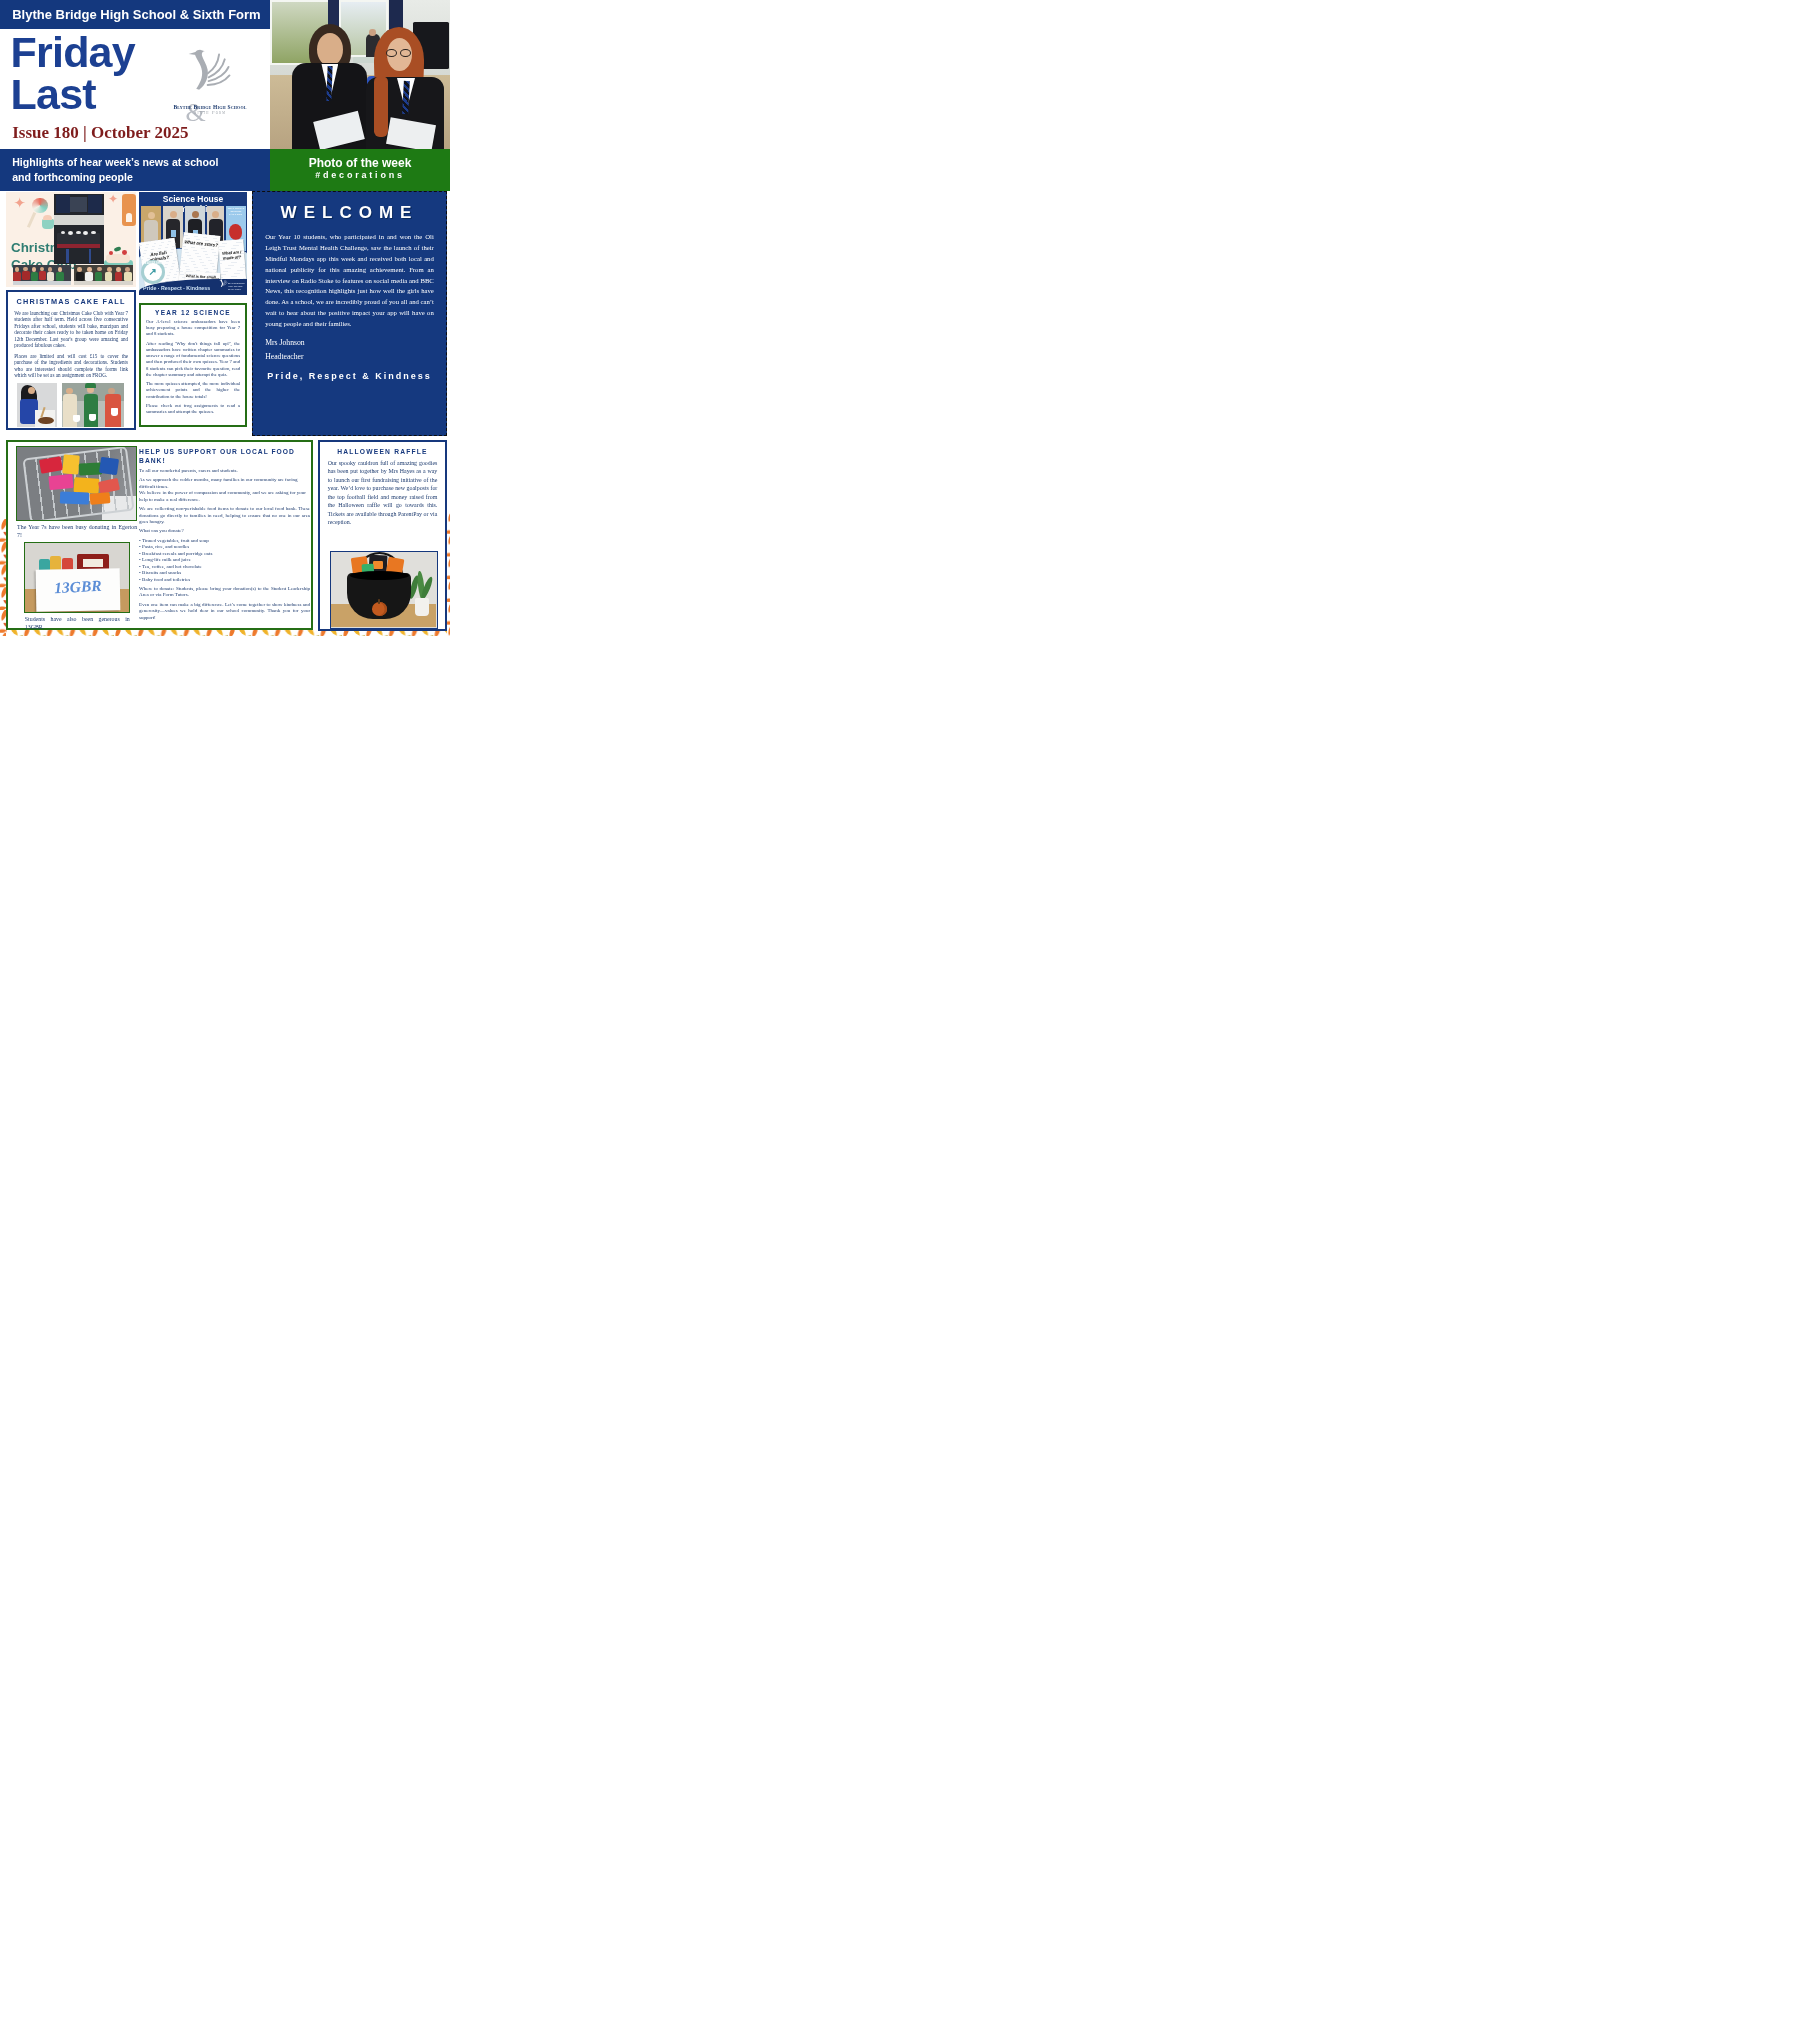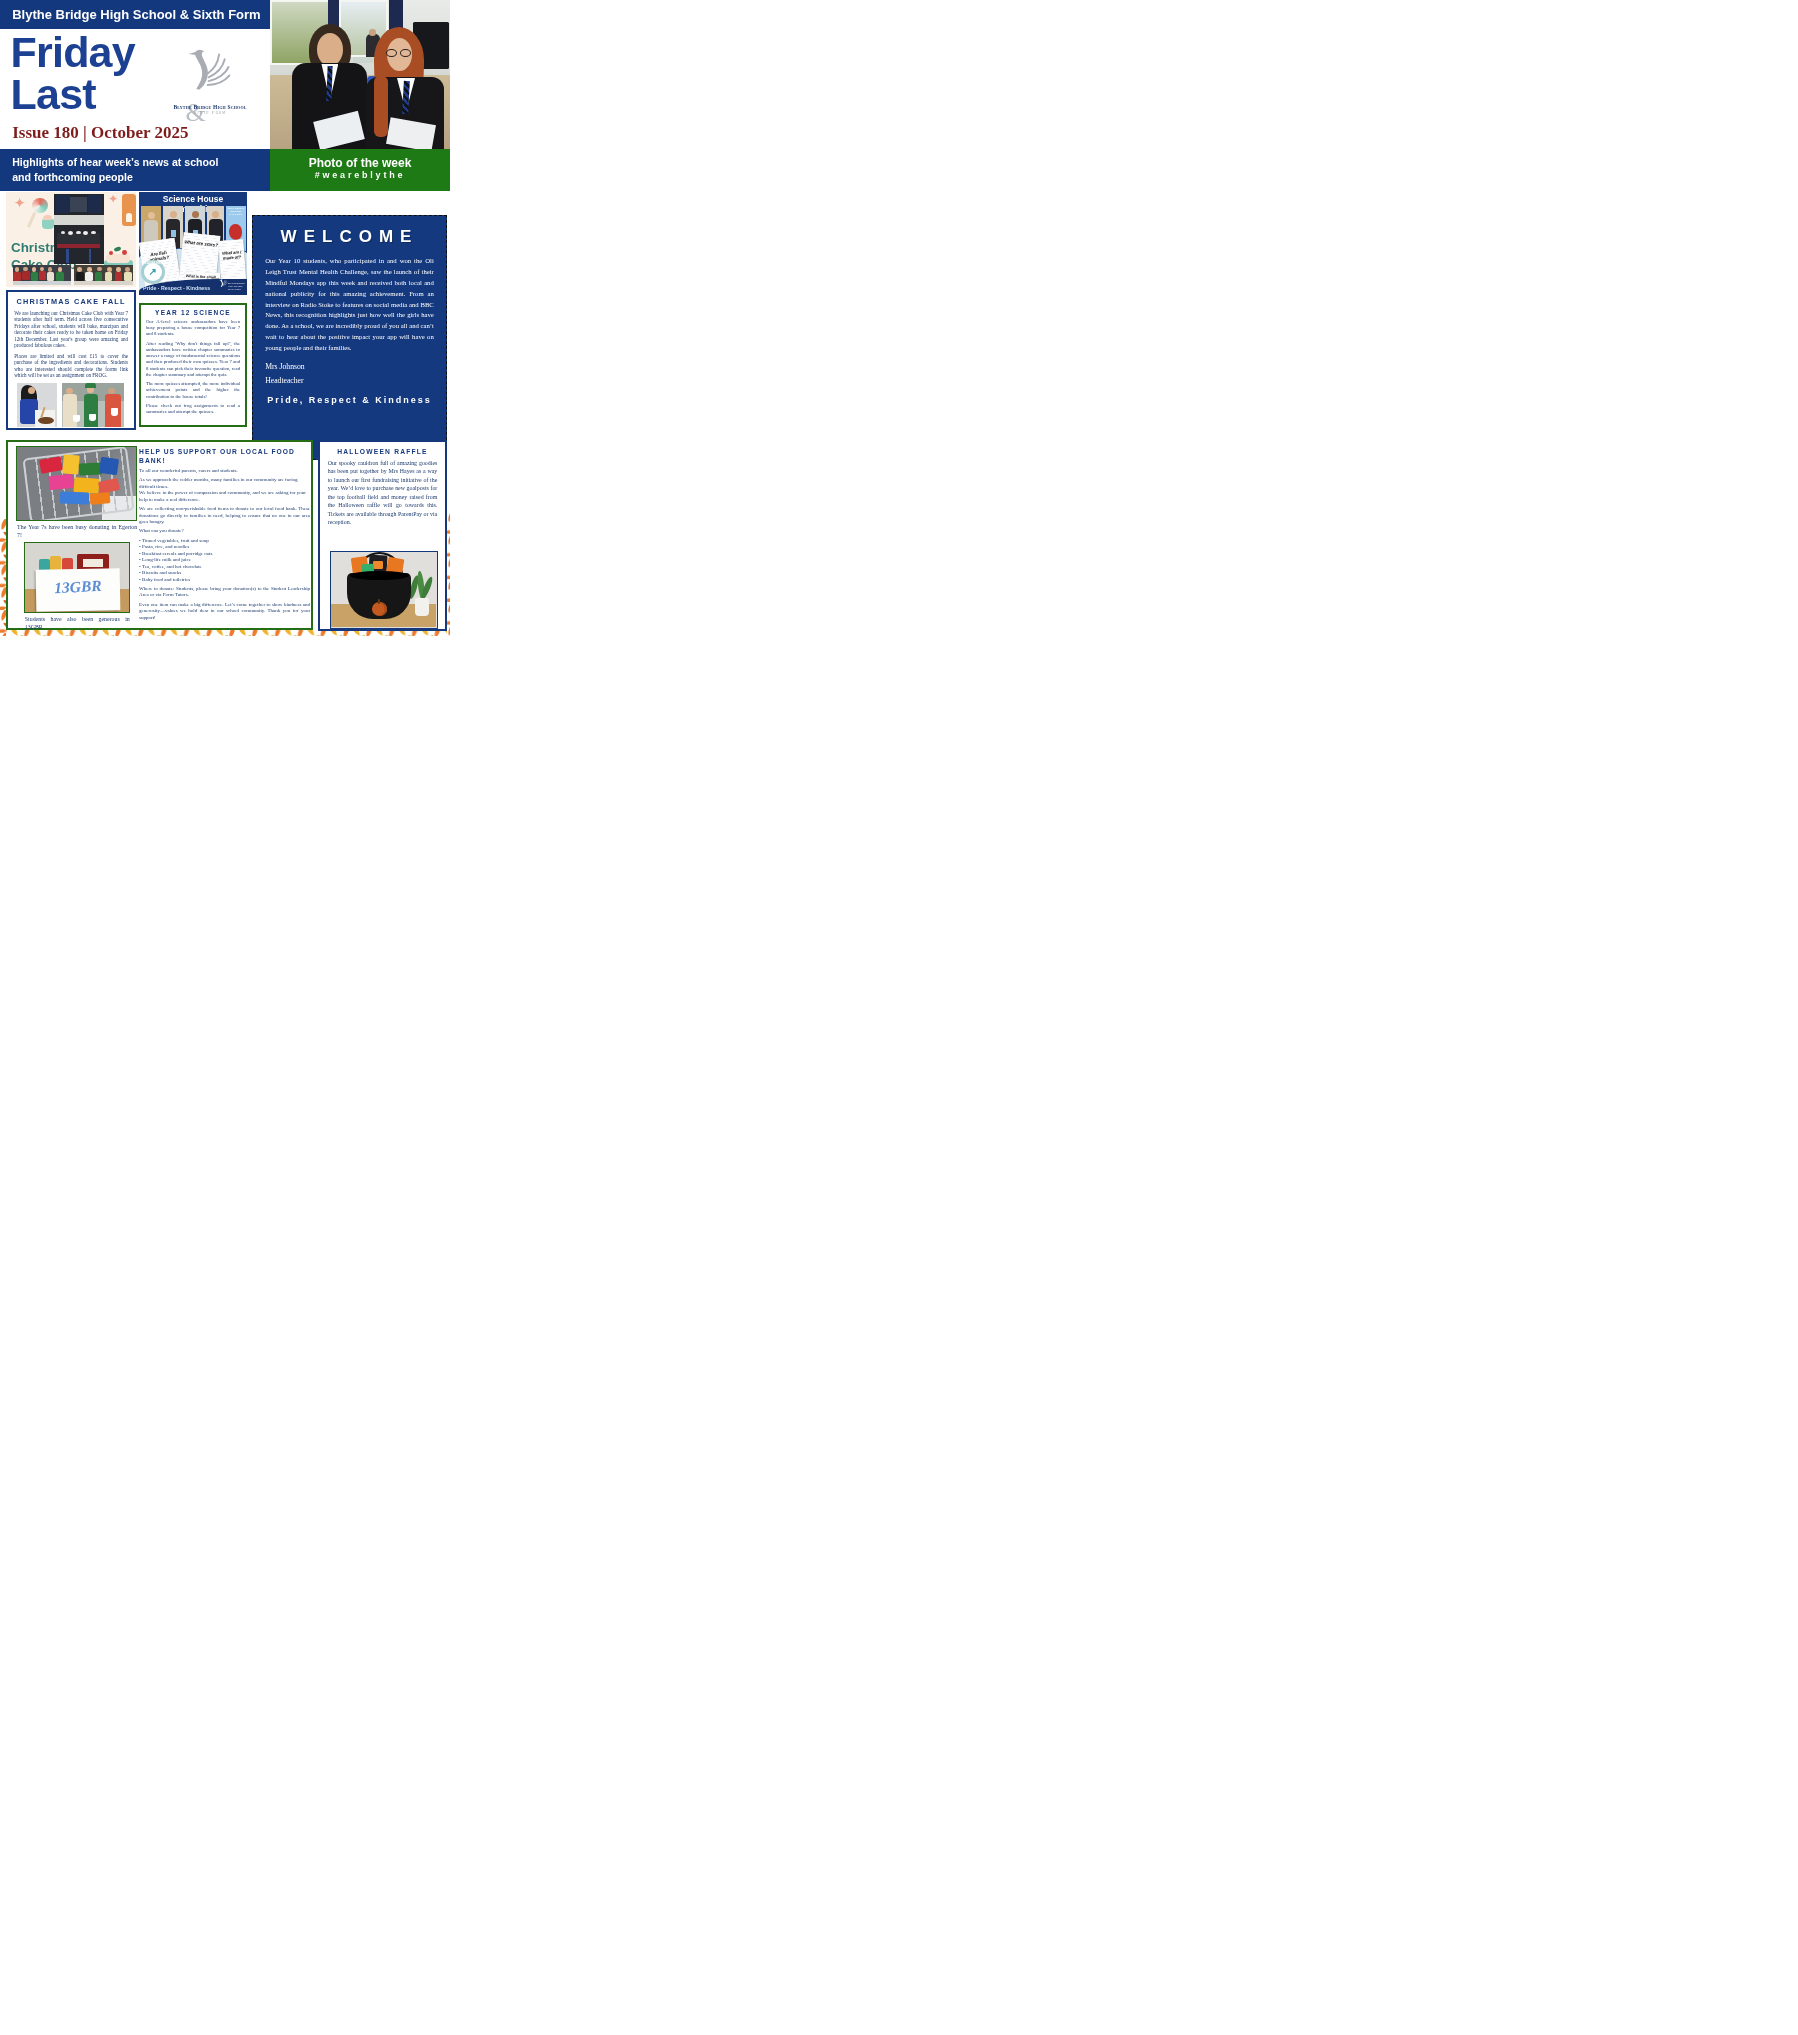--- a/index.html
+++ b/index.html
@@ -44,21 +44,21 @@
   .sci-art{left:139px;top:303px;width:108px;height:124px;}
   .sci-art .art-title{margin-top:4.1px;font-size:6.5px;}
   .sci-art p{margin:2.8px 4.9px 0;font-size:4.8px;line-height:6.3px;color:#1c3a6e;}
 
   
   .sci-poster{left:139px;top:192px;width:108px;height:103px;background:#16387d;overflow:hidden;}
   .sci-poster .big{position:absolute;left:0;right:0;top:2.4px;text-align:center;color:#fff;font-weight:bold;font-size:8.5px;}
   .doc{position:absolute;background:#fdfdfd;background-image:repeating-linear-gradient(#e9edf2 0 0.4px,transparent 0.4px 2.8px);box-shadow:0.4px 0.8px 1.2px rgba(0,0,0,.35);color:#111;font-weight:bold;font-style:italic;text-align:center;}
 
   
-  .welcome{left:252px;top:191px;width:195px;height:245px;background:#15397f;border:1.2px dashed #0d0d0d;box-sizing:border-box;color:#fff;margin-top:24px;}
+  .welcome{left:252px;top:191px;width:195px;height:245px;background:#15397f;border:1.2px dashed #0d0d0d;box-sizing:border-box;color:#fff;}
   .welcome-title{text-align:center;margin-top:10.6px;font-size:17px;font-weight:bold;letter-spacing:7px;text-shadow:1.2px 1.2px 0 #0b2a5e;}
   .welcome-body{margin:9.8px 12.2px 0;font-size:6.7px;line-height:10.8px;}
   .welcome-sig{margin:8.1px 12.2px 0;font-size:7.7px;}
   .welcome-role{margin:5.3px 12.2px 0;font-size:7.7px;}
   .welcome-motto{margin:9.8px 0 0;text-align:center;font-size:9px;font-weight:bold;letter-spacing:2px;}
 
   
   .foodbank{left:6.1px;top:440px;width:307px;height:190px;}
   .fb-title{position:absolute;left:131px;top:4.9px;width:171px;color:#16387d;font-weight:bold;font-size:6.7px;letter-spacing:1px;line-height:9.4px;}
   .fb-text{position:absolute;left:131px;top:26px;width:171px;color:#1c3a6e;font-size:5px;line-height:6.5px;font-family:"Liberation Serif",serif;}
@@ -186,21 +186,21 @@
   </div>
 
   <div class="abs bar-highlights">
     <div class="t">
       <div>Highlights of hear week’s news at school</div>
       <div>and forthcoming people</div>
     </div>
   </div>
   <div class="abs bar-photo">
     <div class="l1">Photo of the week</div>
-    <div class="l2">#weareblythe</div>
+    <div class="l2">#decorations</div>
   </div>
 
   <div class="abs collage boxtop">
     <div class="abs" style="left:7.3px;top:1.6px;font-size:14.7px;color:#f2a38e">✦</div>
     <div class="abs" style="left:102px;top:0;font-size:12.2px;color:#f2a38e">✦</div>
     <div class="abs" style="left:26px;top:5.7px;width:15.5px;height:15.5px;border-radius:50%;background:conic-gradient(#e86a5a,#7fd0c0,#f4f1e8,#e86a5a)"></div>
     <div class="abs" style="left:23.6px;top:20.4px;width:3.3px;height:16.3px;background:#eadcc8;transform:rotate(24deg)"></div>
     <div class="abs" style="left:36px;top:27px;width:12.2px;height:9.8px;background:#8fd2c2;border-radius:1.6px 1.6px 4.1px 4.1px"></div>
     <div class="abs" style="left:37px;top:23px;width:9px;height:4.9px;background:#f6cdb8;border-radius:4.1px 4.1px 0 0"></div>
     <div class="abs" style="left:116px;top:2.4px;width:14px;height:32px;background:#e8934e;border-radius:3.3px"></div>

